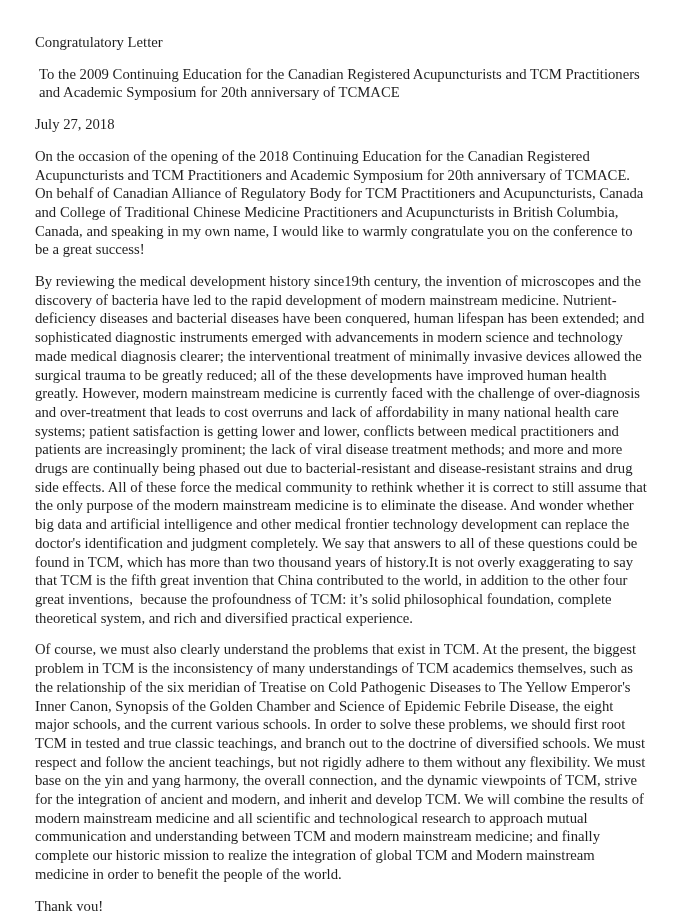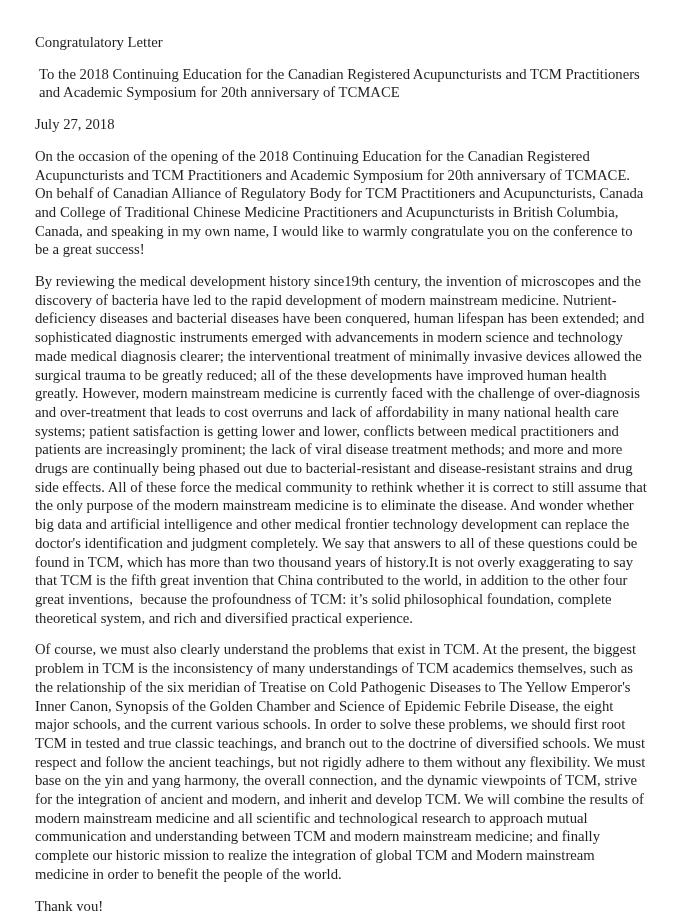--- a/index.html
+++ b/index.html
@@ -48,21 +48,21 @@
   .closing {
     margin-bottom: 13px;
   }
 </style>
 </head>
 <body>
 
 <div class="page">
   <h1 class="center title">Congratulatory Letter</h1>
 
-  <p class="center salutation">To the 2018 Continuing Education for the Canadian Registered Acupuncturists and TCM Practitioners and Academic Symposium for 20th anniversary of TCMACE</p>
+  <p class="center salutation">To the 2009 Continuing Education for the Canadian Registered Acupuncturists and TCM Practitioners and Academic Symposium for 20th anniversary of TCMACE</p>
 
   <p class="center date-line">July 27, 2018</p>
 
   <p class="body-para">On the occasion of the opening of the 2018 Continuing Education for the Canadian Registered Acupuncturists and TCM Practitioners and Academic Symposium for 20th anniversary of TCMACE. On behalf of Canadian Alliance of Regulatory Body for TCM Practitioners and Acupuncturists, Canada and College of Traditional Chinese Medicine Practitioners and Acupuncturists in British Columbia, Canada, and speaking in my own name, I would like to warmly congratulate you on the conference to be a great success!</p>
 
   <p class="body-para">By reviewing the medical development history since19th century, the invention of microscopes and the discovery of bacteria have led to the rapid development of modern mainstream medicine. Nutrient-deficiency diseases and bacterial diseases have been conquered, human lifespan has been extended; and sophisticated diagnostic instruments emerged with advancements in modern science and technology made medical diagnosis clearer; the interventional treatment of minimally invasive devices allowed the surgical trauma to be greatly reduced; all of the these developments have improved human health greatly. However, modern mainstream medicine is currently faced with the challenge of over-diagnosis and over-treatment that leads to cost overruns and lack of affordability in many national health care systems; patient satisfaction is getting lower and lower, conflicts between medical practitioners and patients are increasingly prominent; the lack of viral disease treatment methods; and more and more drugs are continually being phased out due to bacterial-resistant and disease-resistant strains and drug side effects. All of these force the medical community to rethink whether it is correct to still assume that the only purpose of the modern mainstream medicine is to eliminate the disease. And wonder whether big data and artificial intelligence and other medical frontier technology development can replace the doctor's identification and judgment completely. We say that answers to all of these questions could be found in TCM, which has more than two thousand years of history.It is not overly exaggerating to say that TCM is the fifth great invention that China contributed to the world, in addition to the other four great inventions, because the profoundness of TCM: it’s solid philosophical foundation, complete theoretical system, and rich and diversified practical experience.</p>
 
   <p class="body-para">Of course, we must also clearly understand the problems that exist in TCM. At the present, the biggest problem in TCM is the inconsistency of many understandings of TCM academics themselves, such as the relationship of the six meridian of Treatise on Cold Pathogenic Diseases to The Yellow Emperor's Inner Canon, Synopsis of the Golden Chamber and Science of Epidemic Febrile Disease, the eight major schools, and the current various schools. In order to solve these problems, we should first root TCM in tested and true classic teachings, and branch out to the doctrine of diversified schools. We must respect and follow the ancient teachings, but not rigidly adhere to them without any flexibility. We must base on the yin and yang harmony, the overall connection, and the dynamic viewpoints of TCM, strive for the integration of ancient and modern, and inherit and develop TCM. We will combine the results of modern mainstream medicine and all scientific and technological research to approach mutual communication and understanding between TCM and modern mainstream medicine; and finally complete our historic mission to realize the integration of global TCM and Modern mainstream medicine in order to benefit the people of the world.</p>
 
   <p class="closing">Thank you!</p>

